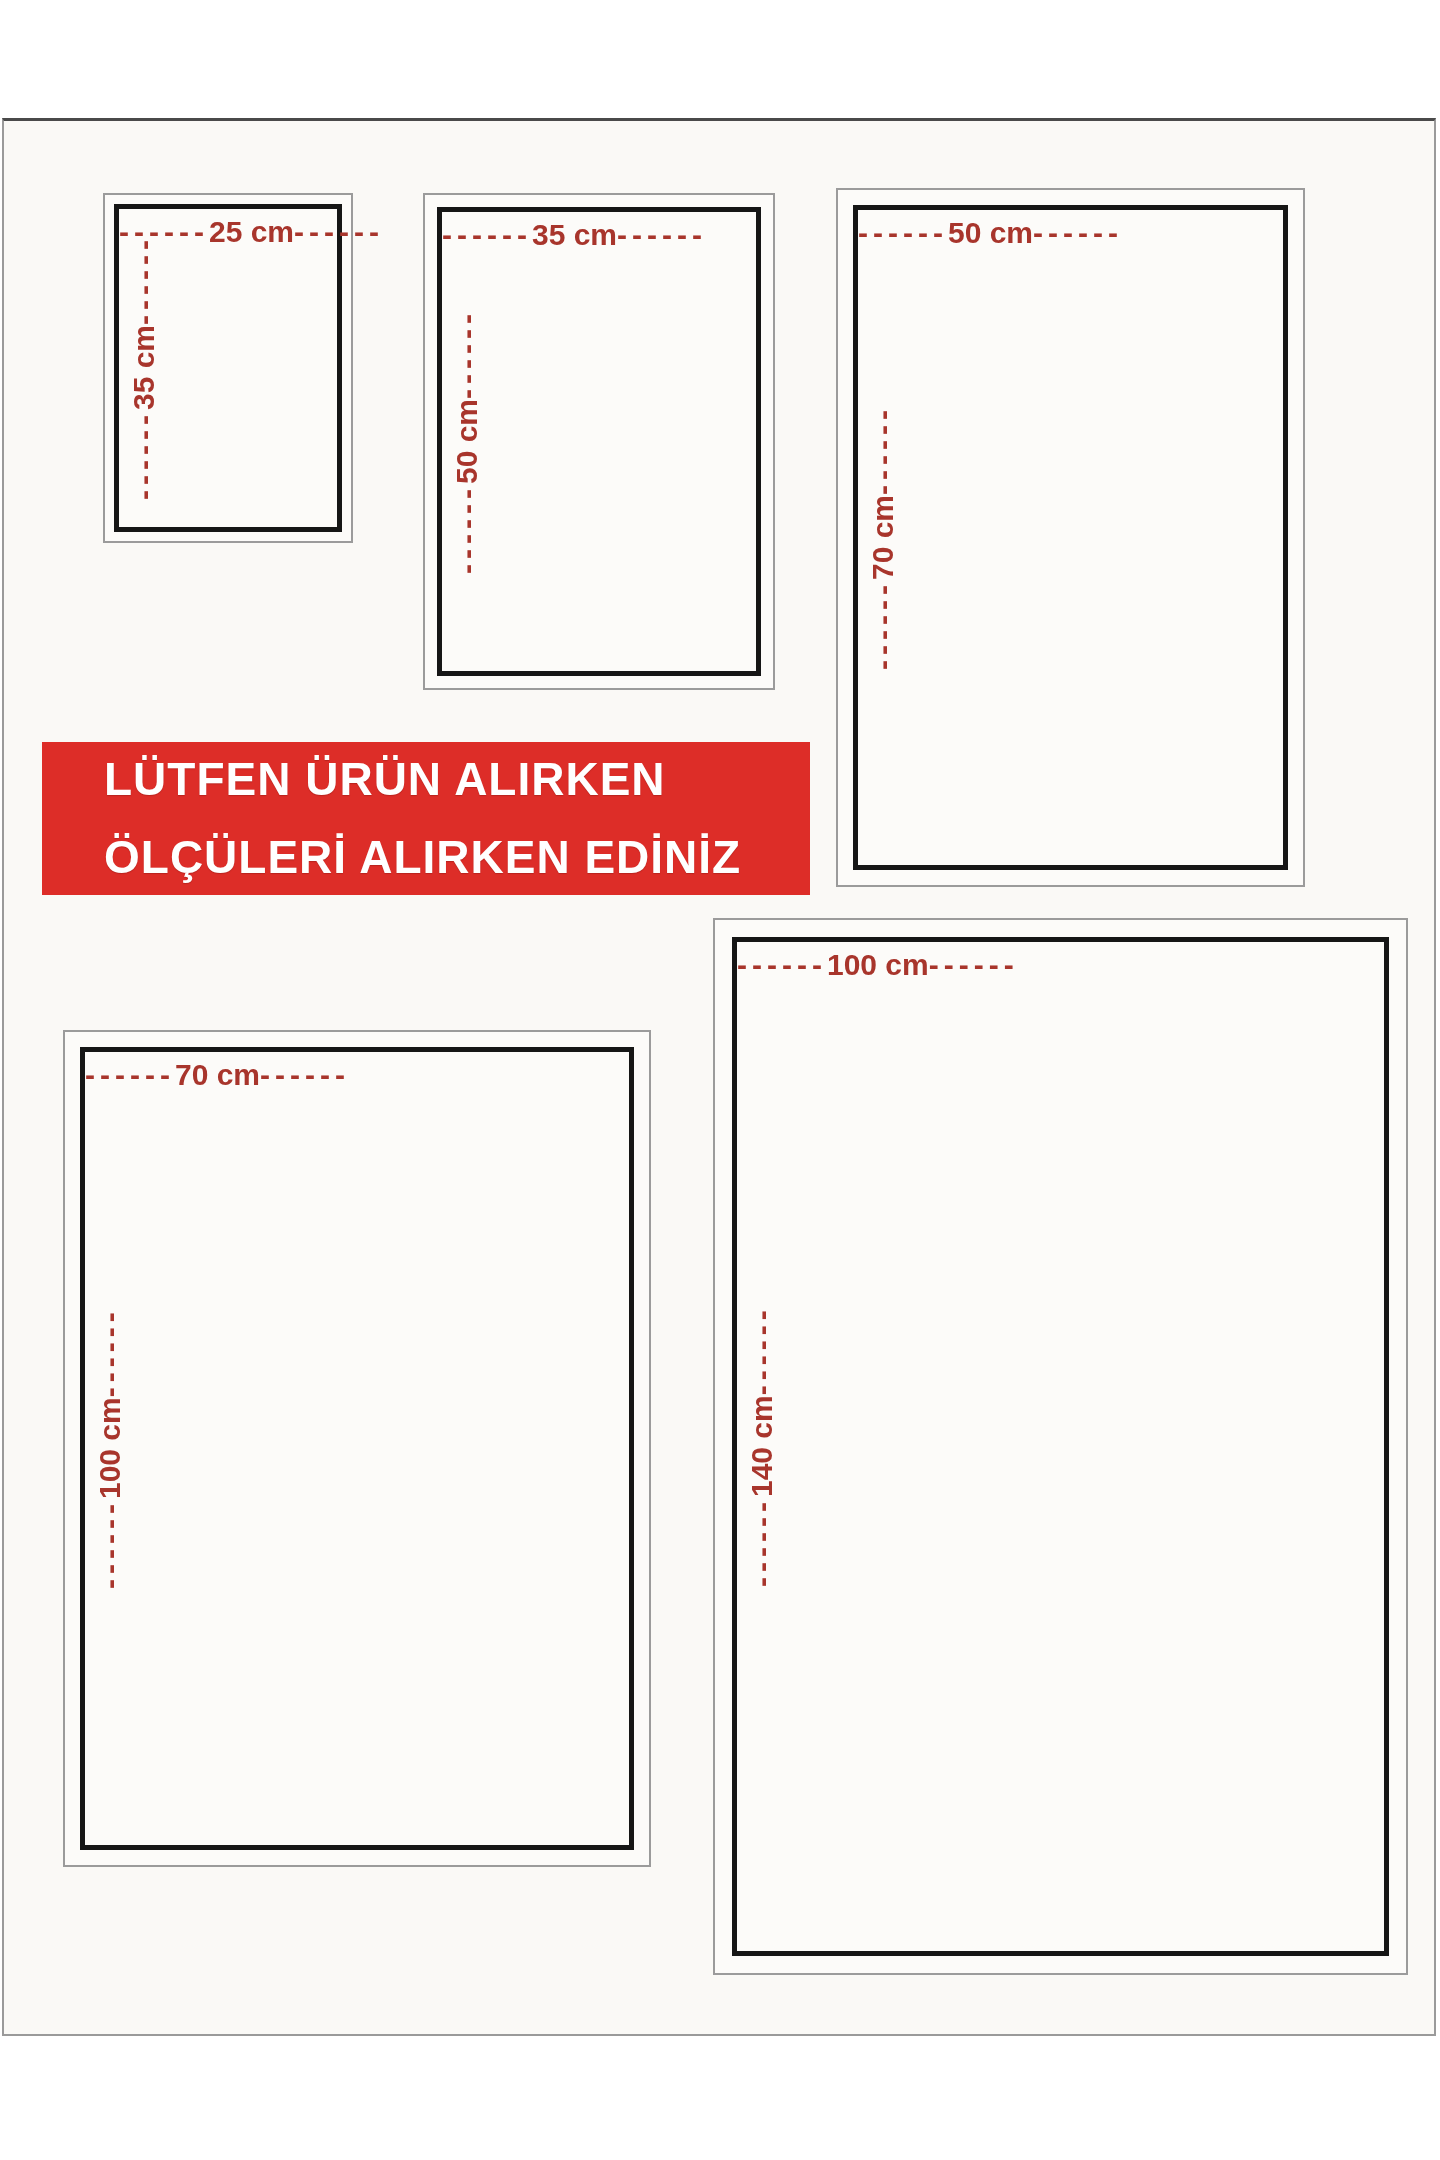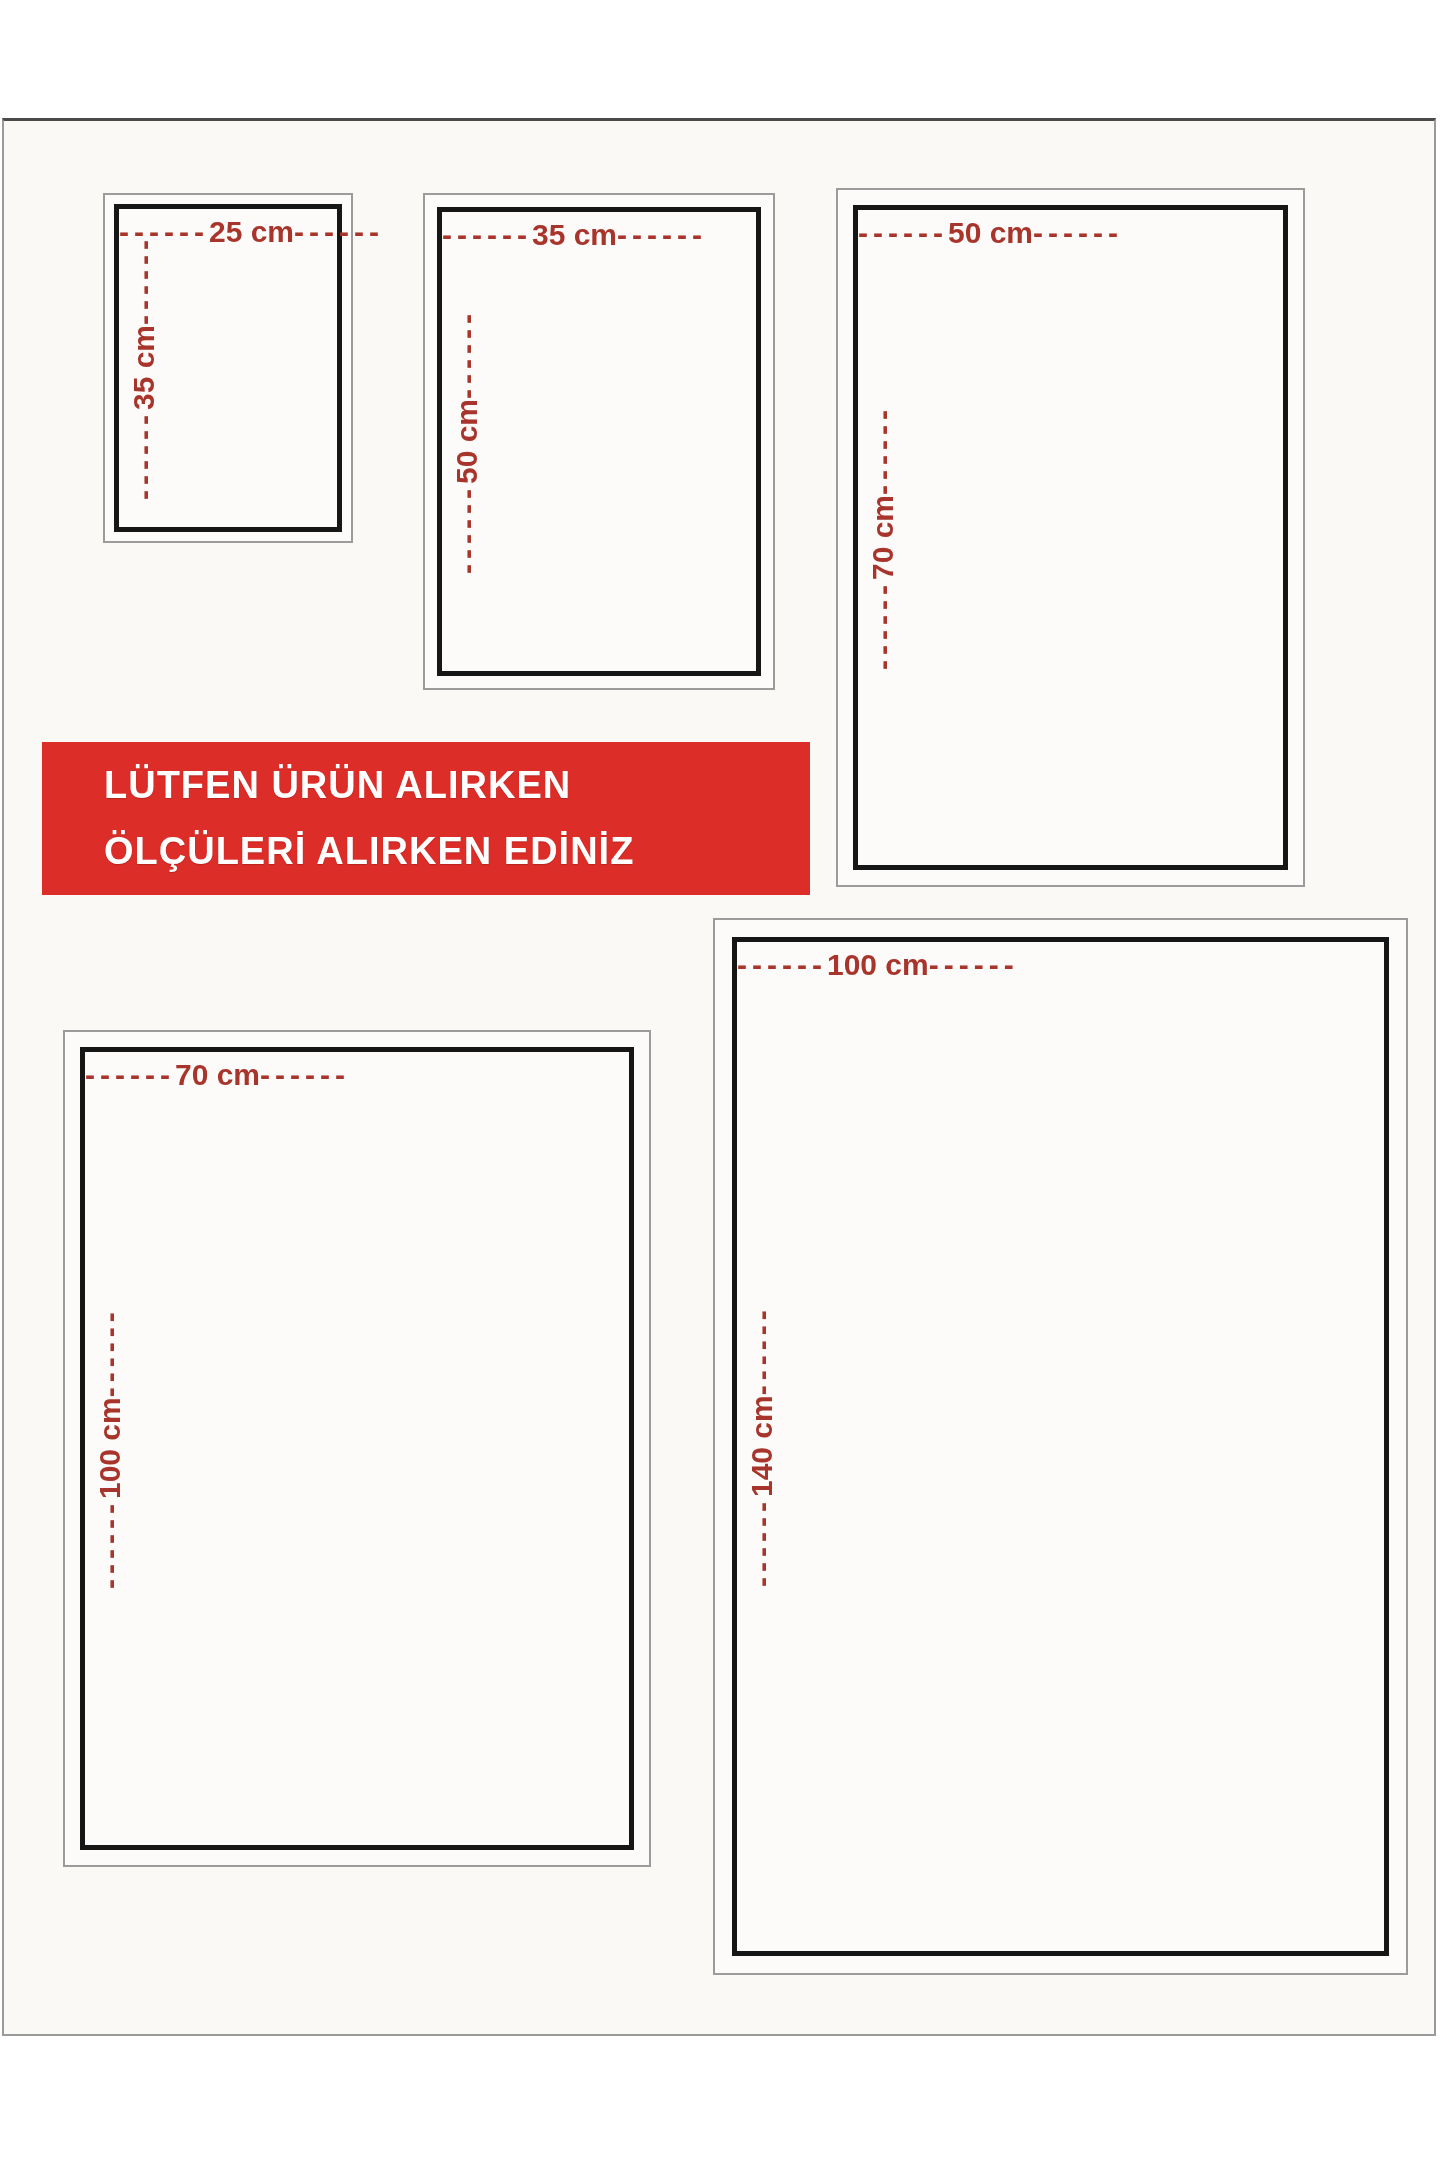--- a/index.html
+++ b/index.html
@@ -74,21 +74,21 @@
     left: 42px; top: 742px;
     width: 768px; height: 153px;
     box-sizing: border-box;
     background: #dd2d28;
     color: #ffffff;
     display: flex;
     flex-direction: column;
     justify-content: center;
     padding-left: 62px;
     font-weight: bold;
-    font-size: 38px;
+    font-size: 46px;
     letter-spacing: 1px;
     line-height: 1.42;
     text-shadow: 0 1px 1px rgba(120,20,15,0.35);
     gap: 12px;
   }
 </style>
 </head>
 <body>
 
 <div class="canvas">

